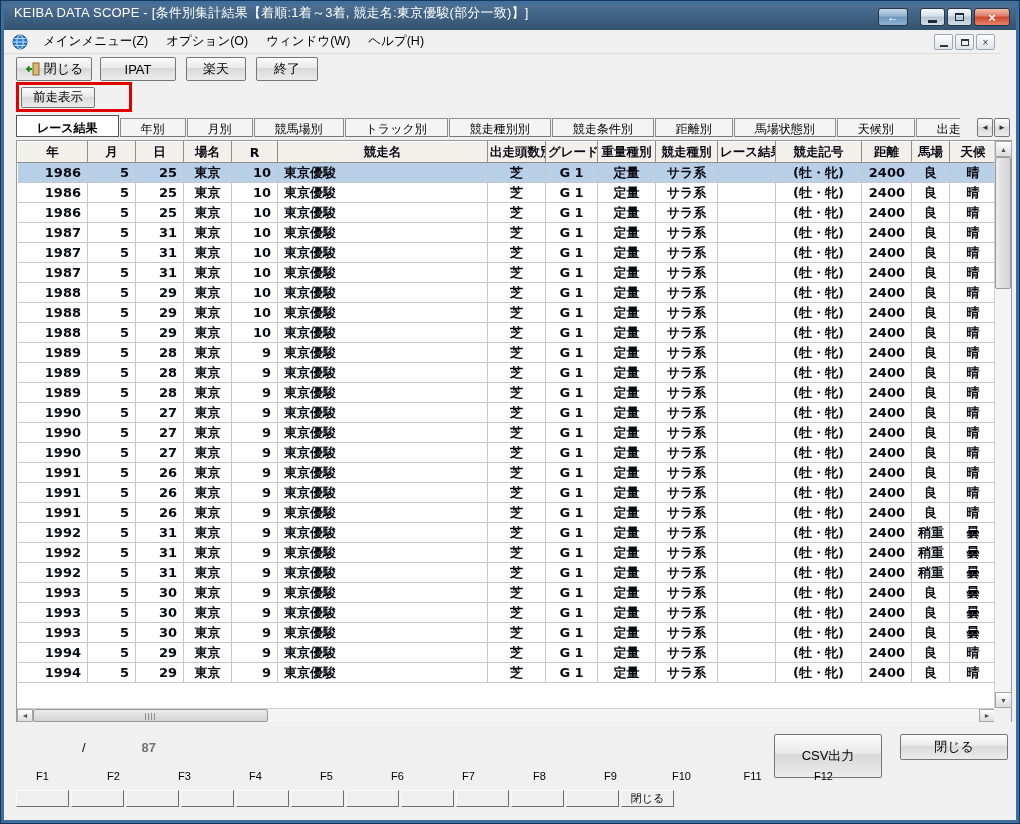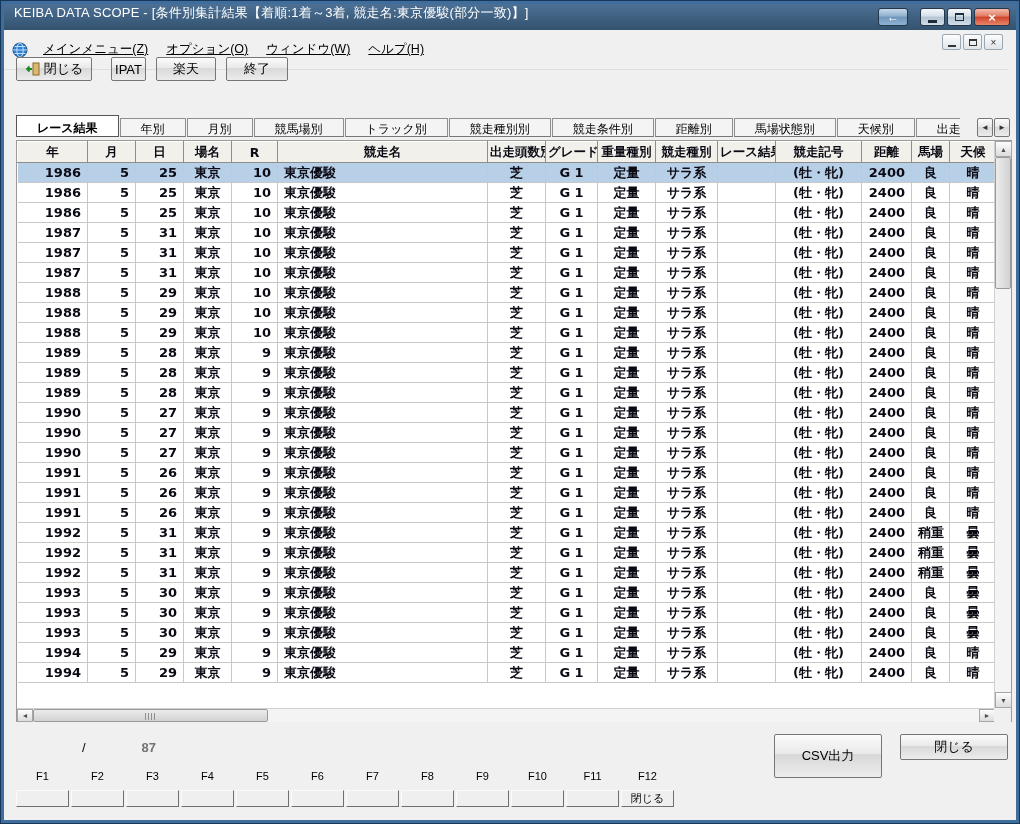--- a/index.html
+++ b/index.html
@@ -17,39 +17,39 @@
     background:linear-gradient(#f4f8fb,#d4dfe9 45%,#b3c3d2 50%,#d2dee8);
     display:flex; align-items:center; justify-content:center; font-size:12px; color:#1d2b3a; }
   .cap-btn.back { width:30px; margin-right:10px; color:#fff; font-weight:bold;
     background:linear-gradient(#c7d9ea,#8fb0cd 45%,#6f96ba 50%,#8fb3d4); }
   .cap-btn.close { width:36px; color:#fff; font-weight:bold; font-size:13px;
     background:linear-gradient(#f4bcae,#e07b62 45%,#cf4328 50%,#e8866c); }
   .icon-min { width:9px; height:3px; background:#1d2b3a; margin-top:9px; }
   .icon-max { width:9px; height:8px; border:1px solid #1d2b3a; border-top-width:2px; background:transparent; }
 
   
-  .menubar { position:absolute; top:26px; left:0; right:8px; height:40px; background:#f0f0f0;
-    border-bottom:1px solid #ddd; display:flex; align-items:center; font-size:12.5px;text-decoration:underline; }
+  .menubar { position:absolute; top:26px; left:0; right:16px; height:24px; background:#f0f0f0;
+    border-bottom:1px solid #ddd; display:flex; align-items:center; font-size:12.5px; }
   .globe { margin:0 6px 0 8px; display:flex; }
   .menu-item { padding:3px 9px; color:#000; }
   .mdi-group { position:absolute; right:5px; top:4px; display:flex; }
   .mdi-btn { width:19px; height:16px; border:1px solid #9aa7b4; border-radius:2px; margin-left:2px;
     background:linear-gradient(#fdfdfd,#dfe5ea); display:flex; align-items:center; justify-content:center;
     font-size:10px; color:#333; }
   .mdi-ico-min { width:8px; height:2px; background:#333; margin-top:8px; }
   .mdi-ico-res { width:8px; height:7px; border:1px solid #333; border-top-width:2px; }
 
   
   .toolbar { position:absolute; top:50px; left:0; right:0; height:30px; display:flex; align-items:center; }
   .w-btn { height:24px; background:linear-gradient(#fbfbfb,#e9e9e9 45%,#d8d8d8 46%,#ececec);
     border:1px solid #767676; border-radius:2px; font-size:13px; color:#000;
     display:inline-flex; align-items:center; justify-content:center; cursor:default;
     font-family:"Liberation Sans","DejaVu Sans",sans-serif; }
   .tb-close { margin-left:12px; width:76px; gap:4px; }
-  .tb-ipat  { margin-left:19px;  width:35px; }
+  .tb-ipat  { margin-left:8px;  width:76px; }
   .tb-raku  { margin-left:10px; width:60px; }
   .tb-exit  { margin-left:10px; width:62px; }
 
   
   .prevrow { position:absolute; top:80px; left:0; right:0; height:30px; }
   .red-box { position:absolute; left:12px; top:-2px; width:116px; height:30px;
     border:3px solid var(--highlight-red,#e10000); }
   .prev-btn { position:absolute; left:17px; top:3px; width:74px; height:21px; font-size:12.5px; }
 
   
@@ -100,21 +100,21 @@
 
   
   .statusrow { position:absolute; top:724px; left:0; right:0; height:38px; }
   .count-sep { position:absolute; left:78px; top:12px; font-size:13px; color:#000; }
   .count-total { position:absolute; left:118px; top:12px; width:34px; text-align:right; font-size:13px; color:#737373;font-weight:bold; }
   .csv-btn { position:absolute; left:770px; top:6px; width:108px; height:44px; }
   .close2-btn { position:absolute; left:896px; top:6px; width:108px; height:26px; }
 
   
   .fkeybar { position:absolute; top:764px; left:0; right:0; height:44px; }
-  .fkey-labels { position:absolute; left:12px; top:2px; display:flex; gap:2px; }
+  .fkey-labels { position:absolute; left:12px; top:2px; display:flex; gap:18px; }
   .fkey-label { width:53px; text-align:center; font-size:11px; color:#000; }
   .fkey-buttons { position:absolute; left:12px; top:22px; display:flex; gap:2px; }
   .fkey-btn { width:53px; height:17px; background:#efefef; border:1px solid;
     border-color:#fbfbfb #6f6f6f #6f6f6f #fbfbfb; font-size:11px; color:#000; padding:0;
     font-family:"Liberation Sans","DejaVu Sans",sans-serif; }
 </style>
 </head>
 <body>
 
 <div class="app">
@@ -167,20 +167,24 @@
           <path d="M7 7H2M4.5 4.5 2 7l2.5 2.5" stroke="#1d8a1d" stroke-width="1.8" fill="none"></path>
         </svg>
       </span>
       <span>閉じる</span>
     </button>
     <button class="w-btn tb-ipat">IPAT</button>
     <button class="w-btn tb-raku">楽天</button>
     <button class="w-btn tb-exit">終了</button>
   </div>
 
+  <div class="prevrow">
+    <button class="w-btn prev-btn">前走表示</button>
+    <div class="red-box"></div>
+  </div>
 
   <div class="tabbar">
     <div class="tab-strip"><span class="tab selected">レース結果</span><span class="tab">年別</span><span class="tab">月別</span><span class="tab">競馬場別</span><span class="tab">トラック別</span><span class="tab">競走種別別</span><span class="tab">競走条件別</span><span class="tab">距離別</span><span class="tab">馬場状態別</span><span class="tab">天候別</span><span class="tab">出走頭数別</span><span class="tab">所属別</span><span class="tab">騎手別</span><span class="tab">調教師別</span><span class="tab">馬主別</span><span class="tab">生産者別</span><span class="tab">騎手+調教師別</span></div>
     <div class="tab-scroll">
       <button class="w-btn">
           <span>◄</span>
         </button>
       <button class="w-btn">
           <span>►</span>
         </button>

